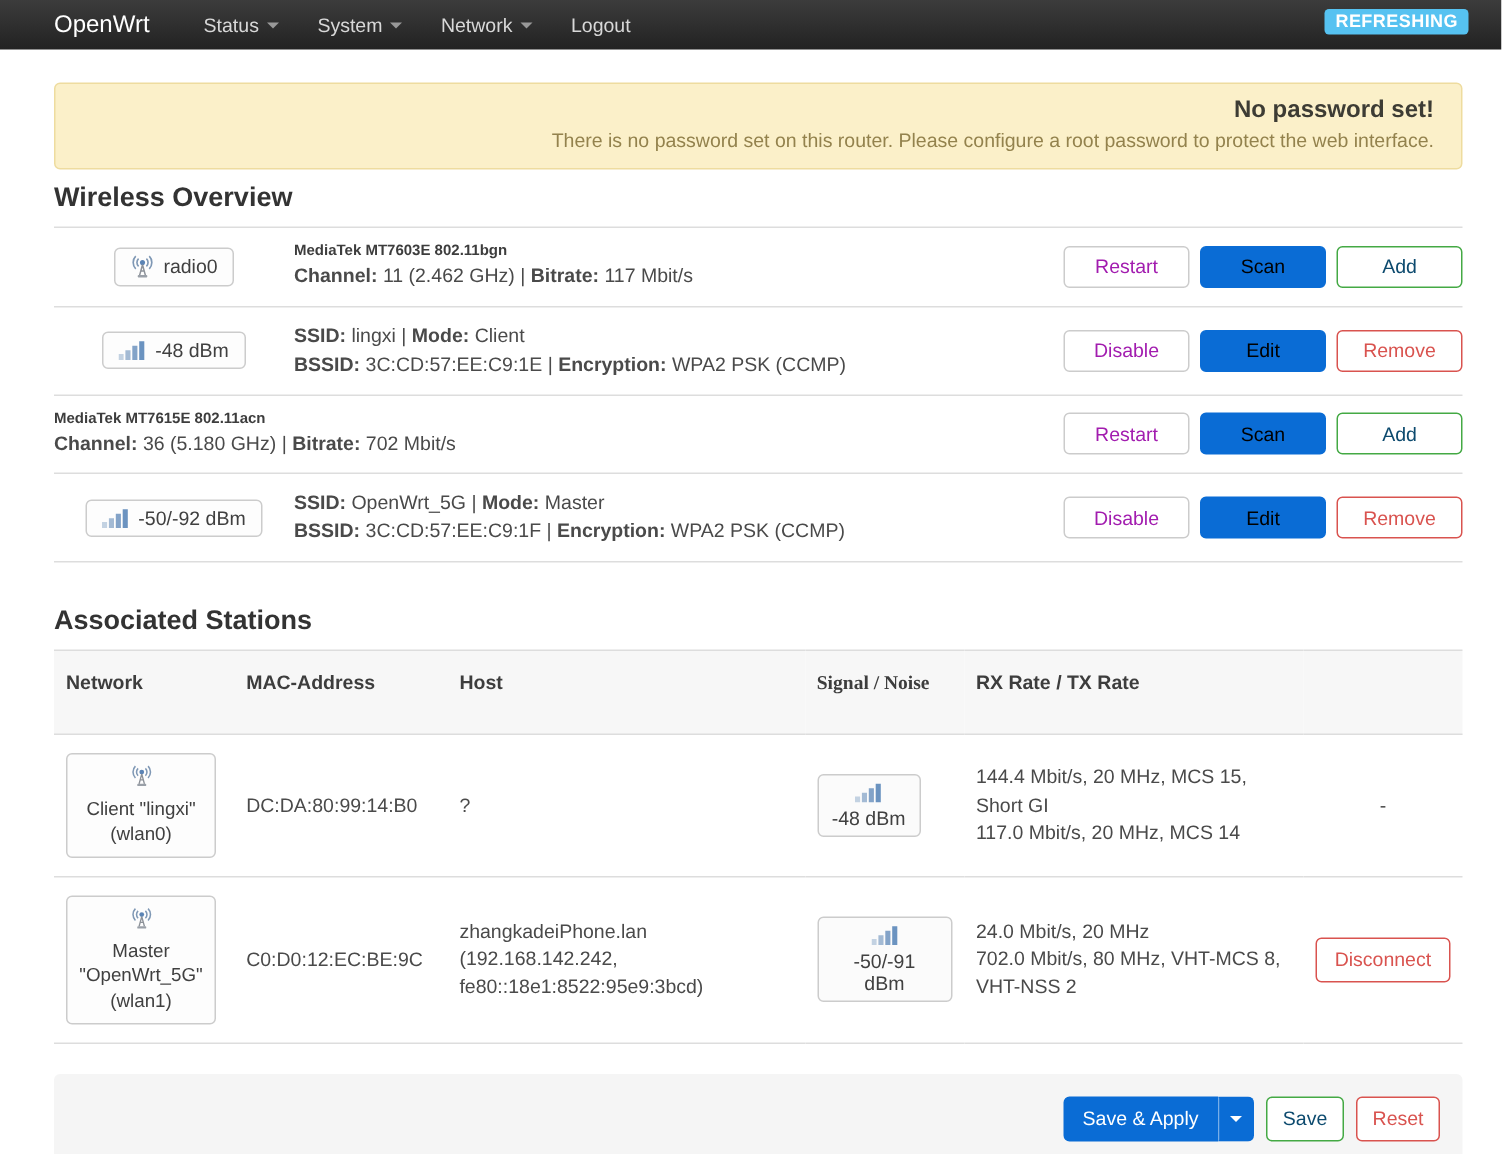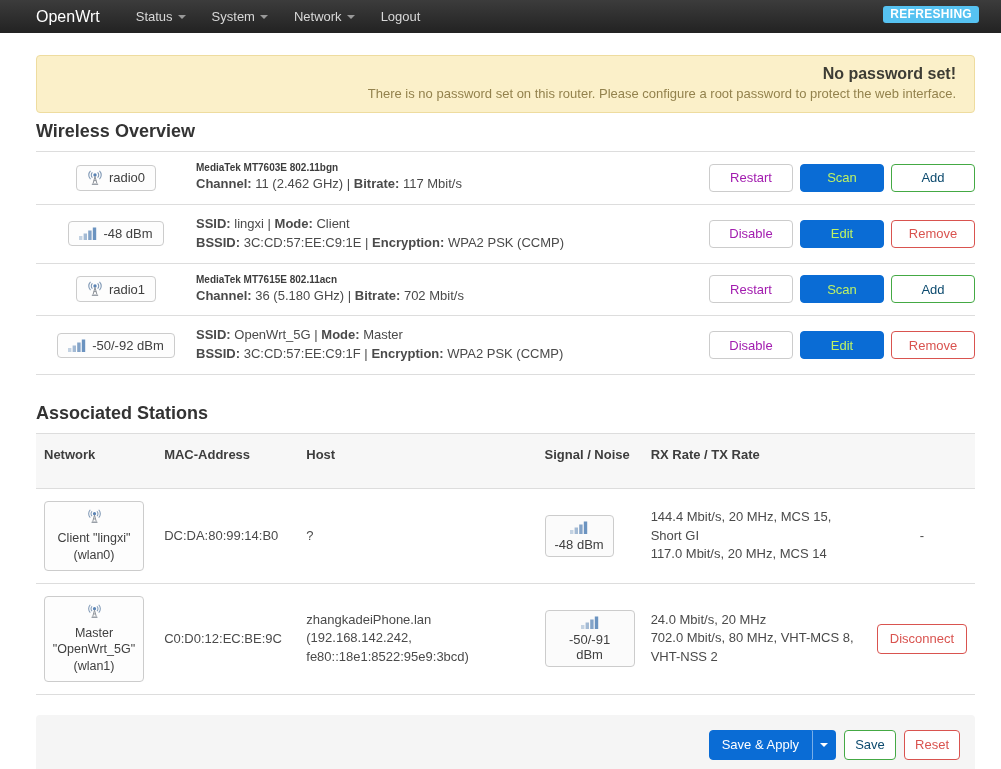--- a/index.html
+++ b/index.html
@@ -77,42 +77,42 @@
   .row-detail { font-size: 13px; color: #4a4a4a; line-height: 1.45; }
   .row-detail .b { font-weight: bold; }
 
   
   .btn {
     display: inline-flex; align-items: center; justify-content: center;
     height: 28px; min-width: 84px; padding: 0 10px;
     border-radius: 4px; font-size: 13px; font-family: inherit;
     cursor: pointer; background: #fff; border: 1px solid #ccc; color: #a21caf;
   }
-  .btn-primary { background: #0a6cd5; border-color: #0a6cd5; color: #bef264; }
+  .btn-primary { background: #0a6cd5; border-color: #0a6cd5; color: #000000; }
   .btn-green   { border-color: #44a944; color: #0c4a6e; }
   .btn-red     { border-color: #d9534f; color: #d9534f; }
 
   
   table.stations { width: 100%; border-collapse: collapse; margin-top: 4px; }
   .stations th {
     background: #f7f7f7;
     border-top: 1px solid #ddd; border-bottom: 1px solid #ddd;
     text-align: left; font-weight: bold; font-size: 13px; color: #3d3d3d;
     padding: 13px 8px 26px; vertical-align: top;
   }
   .stations td {
     border-bottom: 1px solid #ddd;
     padding: 12px 8px;
     vertical-align: middle;
     font-size: 13px; color: #4a4a4a;
   }
   .col-network { width: 120px; }
   .col-mac     { width: 142px; }
   .col-host    { width: 238px; }
-  .col-signal  { width: 106px; }
+  .col-signal  { width: 106px; font-family: Liberation Serif, serif; }
   .col-rate    { width: 226px; }
   .col-action  { width: 106px; }
 
   .net-badge {
     display: inline-block; width: 100px;
     border: 1px solid #ccc; border-radius: 4px; background: #fdfdfd;
     text-align: center; padding: 7px 4px; font-size: 12.5px; color: #404040; line-height: 1.3;
   }
   .net-badge .icon-line { margin-bottom: 2px; }
 
@@ -245,31 +245,20 @@
         </div>
       </div>
       <div class="wifi-col-actions">
         <button class="btn">Disable</button>
         <button class="btn btn-primary">Edit</button>
         <button class="btn btn-red">Remove</button>
       </div>
     </div>
 
     <div class="wifi-row">
-      <div class="wifi-col-badge">
-        <span class="badge-box">
-          <svg width="16" height="16" viewBox="0 0 16 16">
-            <circle cx="8" cy="5" r="1.7" fill="#5b84b5"></circle>
-            <path d="M5.4 7.6 A3.6 3.6 0 0 1 5.4 2.4 M3.5 9.2 A6 6 0 0 1 3.5 .8 M10.6 7.6 A3.6 3.6 0 0 0 10.6 2.4 M12.5 9.2 A6 6 0 0 0 12.5 .8" stroke="#7f98b5" fill="none" stroke-width="1.1"></path>
-            <path d="M8 6.5 L6.1 13.4 M8 6.5 L9.9 13.4 M6.8 10.6 L9.2 10.6" stroke="#8d9299" fill="none" stroke-width="1"></path>
-            <rect x="4.8" y="13.4" width="6.4" height="1.6" rx="0.6" fill="#9aa0a8"></rect>
-          </svg>
-          <span>radio1</span>
-        </span>
-      </div>
       <div class="wifi-col-info">
         <div class="row-title">MediaTek MT7615E 802.11acn</div>
         <div class="row-detail">
           <span class="b">Channel:</span>
           <span>36 (5.180 GHz)</span>
           <span>|</span>
           <span class="b">Bitrate:</span>
           <span>702 Mbit/s</span>
         </div>
       </div>

